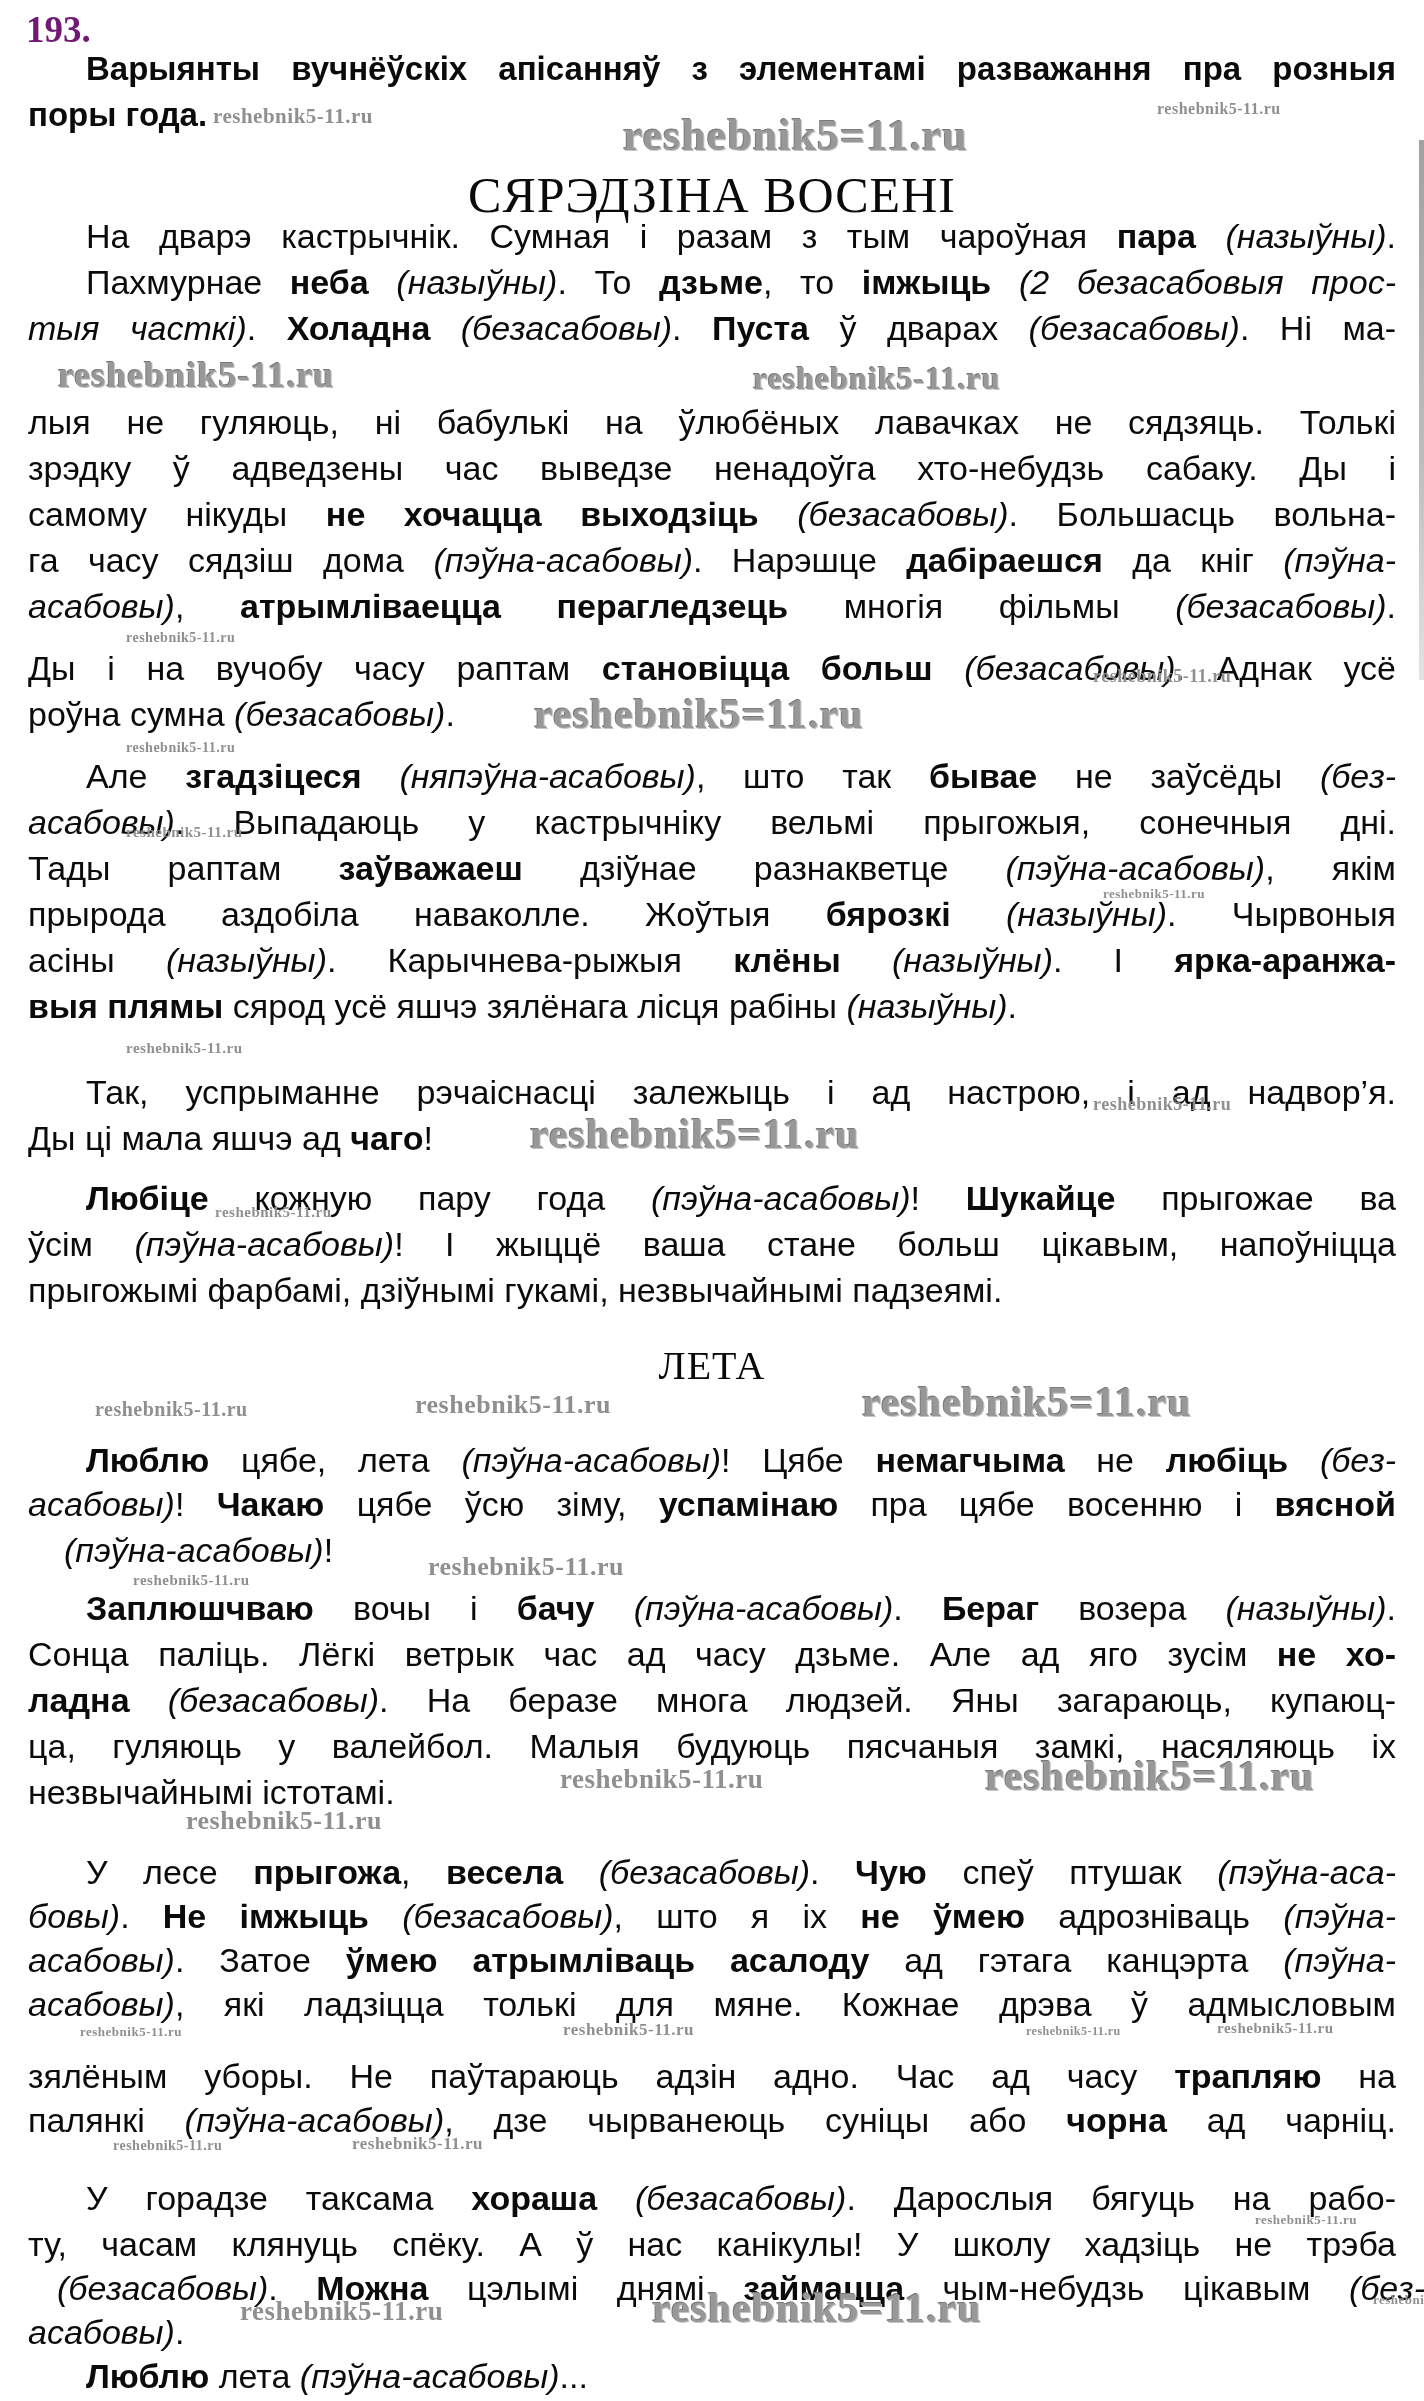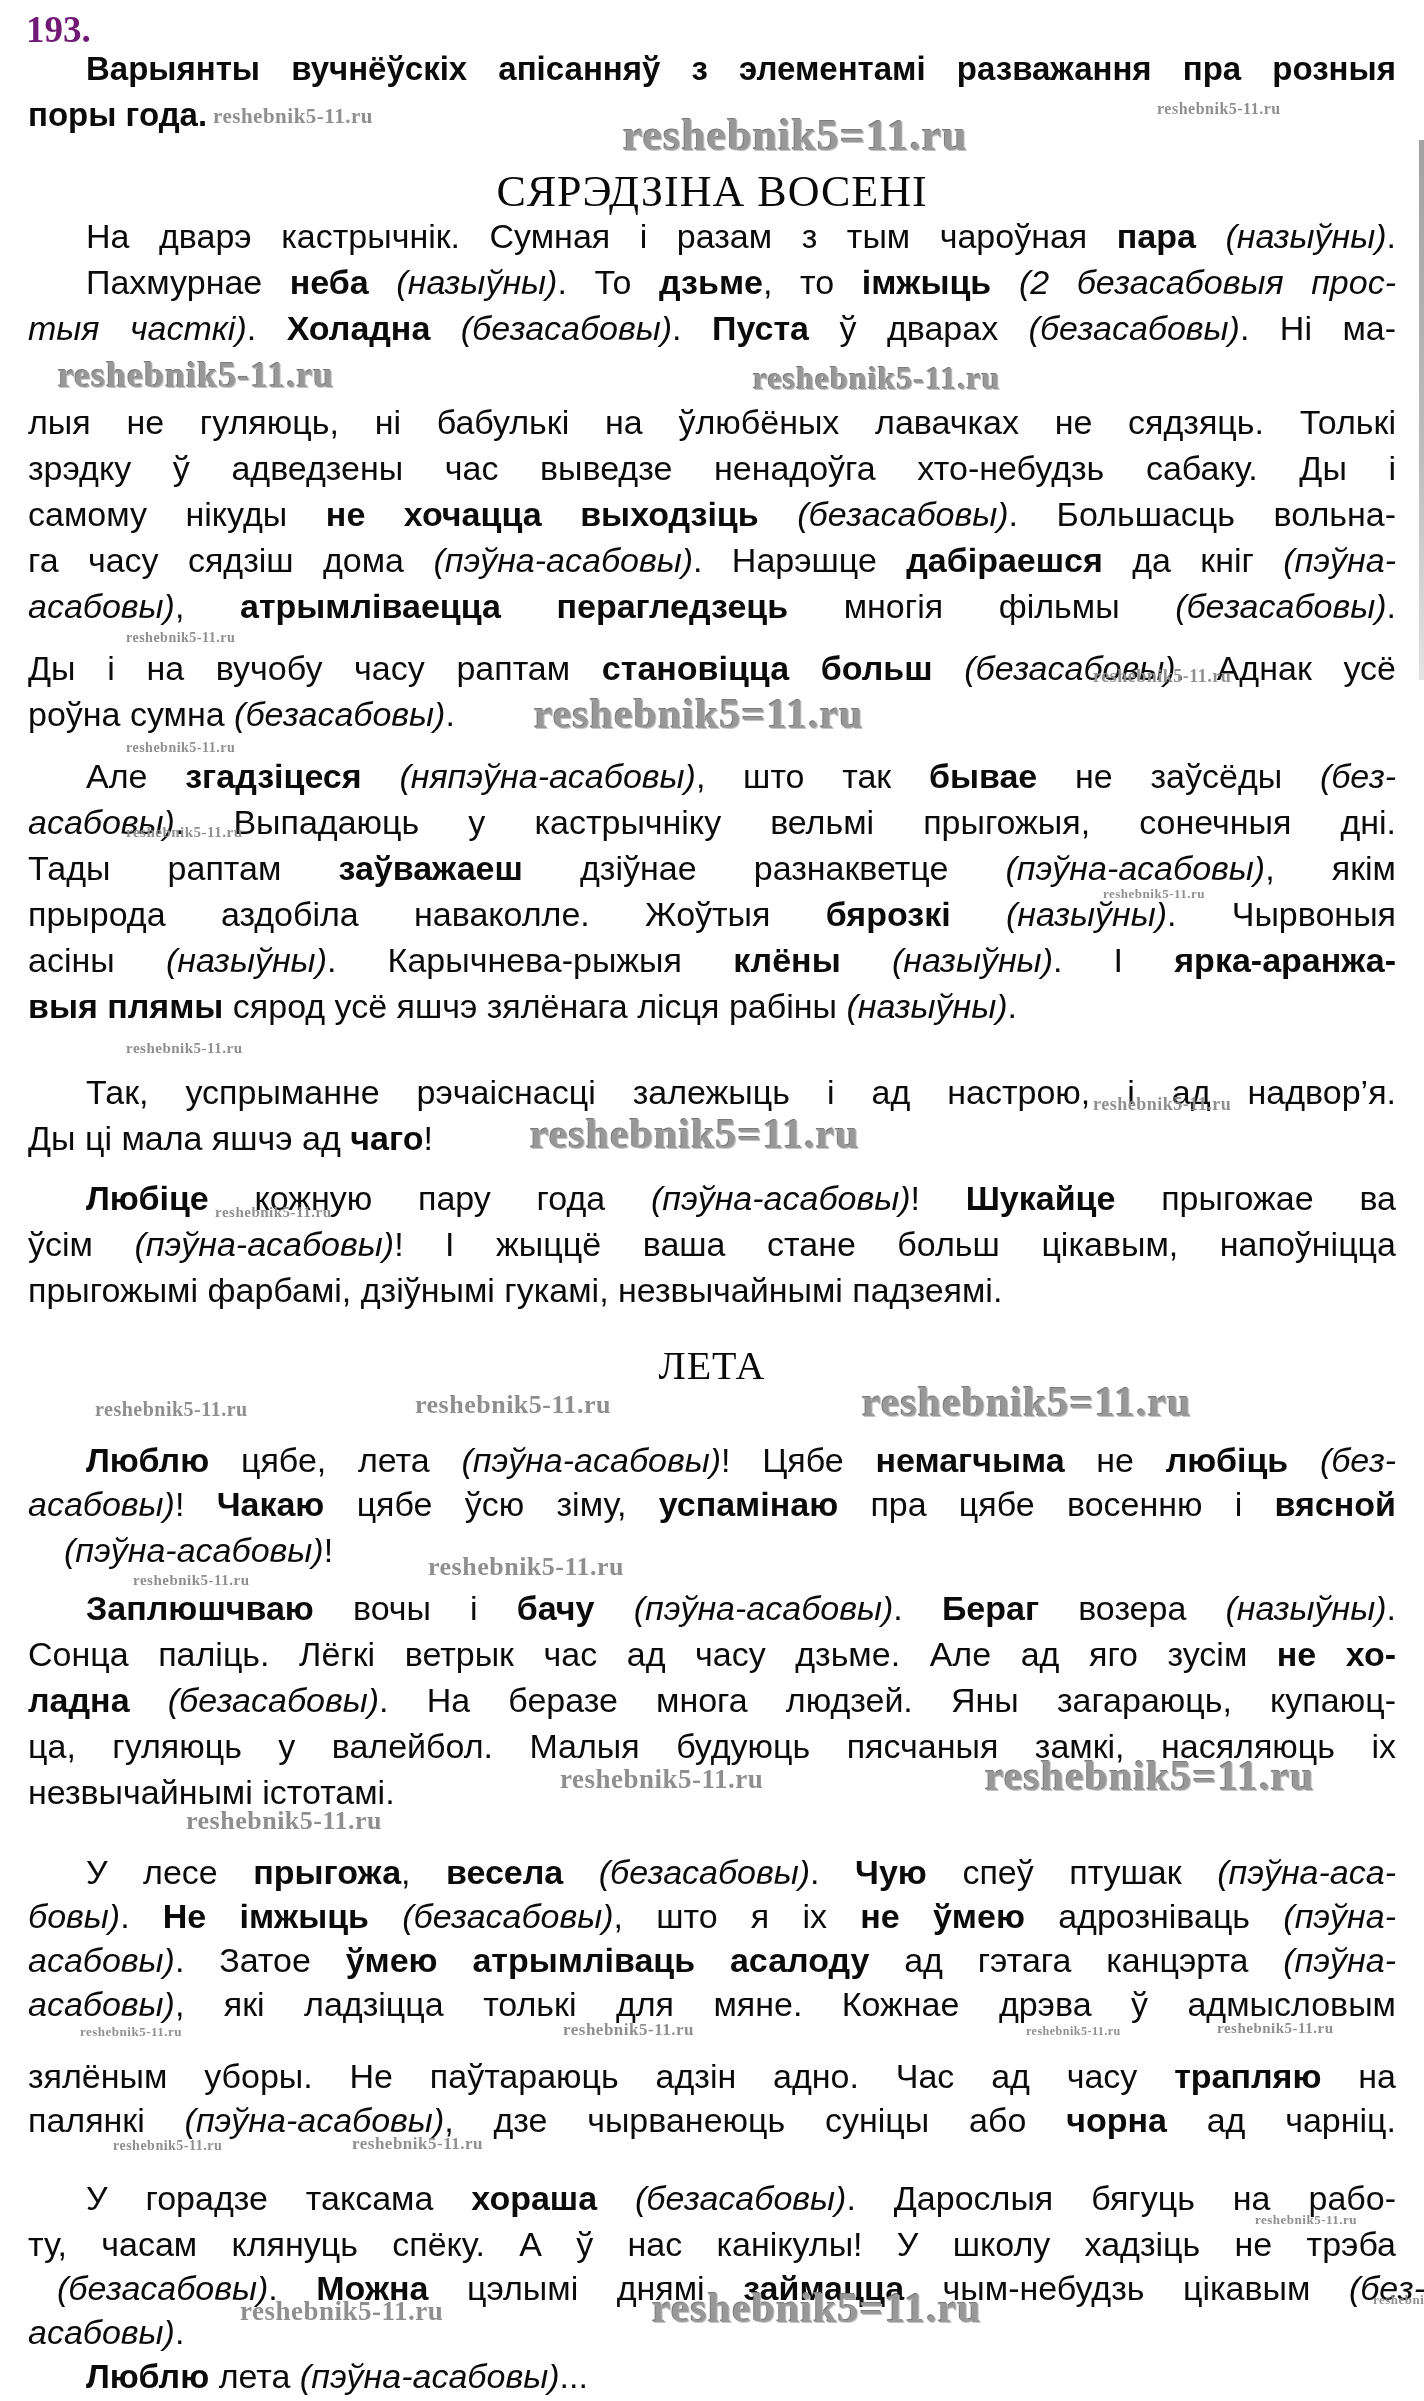--- a/index.html
+++ b/index.html
@@ -23,21 +23,21 @@
              background:linear-gradient(to bottom,#555 0%,#888 60%,#ccc 100%);opacity:.55;}
 </style>
 </head>
 <body>
 
 <div class="page">
   <div class="exnum">193.</div>
   <main id="lines">
       <div class="line just indent sans" style="top: 50px;"><span class="n">Варыянты вучнёўскіх апісанняў з элементамі разважання пра розныя</span></div>
       <div class="line sans" style="top: 96px;"><span class="n">поры года.</span></div>
-      <div class="heading" style="top: 166px; font-size: 44px;">СЯРЭДЗІНА ВОСЕНІ</div>
+      <div class="heading" style="top: 166px; font-size: 50px;">СЯРЭДЗІНА ВОСЕНІ</div>
       <div class="line just indent" style="top: 216px;"><span class="n">На дварэ кастрычнік. Сумная і разам з тым чароўная </span><span class="b">пара</span><span class="n"> </span><span class="i">(назыўны)</span><span class="n">.</span></div>
       <div class="line just indent" style="top: 262px;"><span class="n">Пахмурнае </span><span class="b">неба</span><span class="n"> </span><span class="i">(назыўны)</span><span class="n">. То </span><span class="b">дзьме</span><span class="n">, то </span><span class="b">імжыць</span><span class="n"> </span><span class="i">(2 безасабовыя прос-</span></div>
       <div class="line just" style="top: 308px;"><span class="i">тыя часткі)</span><span class="n">. </span><span class="b">Холадна</span><span class="n"> </span><span class="i">(безасабовы)</span><span class="n">. </span><span class="b">Пуста</span><span class="n"> ў дварах </span><span class="i">(безасабовы)</span><span class="n">. Ні ма-</span></div>
       <div class="line just" style="top: 402px;"><span class="n">лыя не гуляюць, ні бабулькі на ўлюбёных лавачках не сядзяць. Толькі</span></div>
       <div class="line just" style="top: 448px;"><span class="n">зрэдку ў адведзены час выведзе ненадоўга хто-небудзь сабаку. Ды і</span></div>
       <div class="line just" style="top: 494px;"><span class="n">самому нікуды </span><span class="b">не хочацца выходзіць</span><span class="n"> </span><span class="i">(безасабовы)</span><span class="n">. Большасць вольна-</span></div>
       <div class="line just" style="top: 540px;"><span class="n">га часу сядзіш дома </span><span class="i">(пэўна-асабовы)</span><span class="n">. Нарэшце </span><span class="b">дабіраешся</span><span class="n"> да кніг </span><span class="i">(пэўна-</span></div>
       <div class="line just" style="top: 586px;"><span class="i">асабовы)</span><span class="n">, </span><span class="b">атрымліваецца перагледзець</span><span class="n"> многія фільмы </span><span class="i">(безасабовы)</span><span class="n">.</span></div>
       <div class="line just" style="top: 648px;"><span class="n">Ды і на вучобу часу раптам </span><span class="b">становіцца больш</span><span class="n"> </span><span class="i">(безасабовы)</span><span class="n">. Аднак усё</span></div>
       <div class="line" style="top: 694px;"><span class="n">роўна сумна </span><span class="i">(безасабовы)</span><span class="n">.</span></div>

